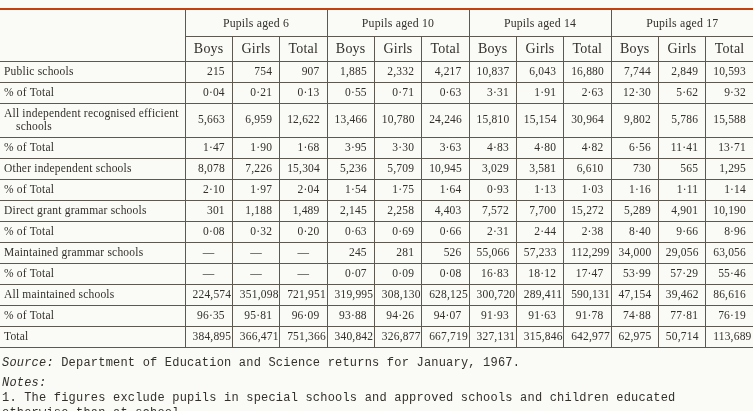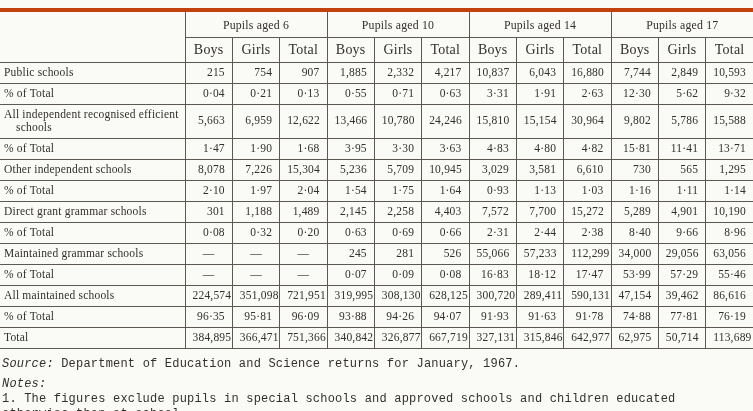--- a/index.html
+++ b/index.html
@@ -15,21 +15,21 @@
     height: 411px;
     background: #fafaf7;
     box-sizing: border-box;
     padding-top: 8px;
     overflow: hidden;
   }
   table.stats {
     border-collapse: collapse;
     table-layout: fixed;
     width: 753px;
-    border-top: 4px solid #c2410c;
+    border-top: 2px solid #c2410c;
   }
   col.c-label { width: 185px; }
   col.c-num   { width: 47.33px; }
   th, td {
     border: 1px solid #5d5950;
     font-weight: normal;
     font-size: 11.5px;
     line-height: 13px;
     padding: 3px 7px 4px 7px;
     box-sizing: border-box;
@@ -168,21 +168,21 @@
           <td class="rowlabel">% of Total</td>
           <td class="num">1·47</td>
           <td class="num">1·90</td>
           <td class="num">1·68</td>
           <td class="num">3·95</td>
           <td class="num">3·30</td>
           <td class="num">3·63</td>
           <td class="num">4·83</td>
           <td class="num">4·80</td>
           <td class="num">4·82</td>
-          <td class="num">15·81</td>
+          <td class="num">6·56</td>
           <td class="num">11·41</td>
           <td class="num">13·71</td>
         </tr>
         <tr>
           <td class="rowlabel">Other independent schools</td>
           <td class="num">8,078</td>
           <td class="num">7,226</td>
           <td class="num">15,304</td>
           <td class="num">5,236</td>
           <td class="num">5,709</td>

